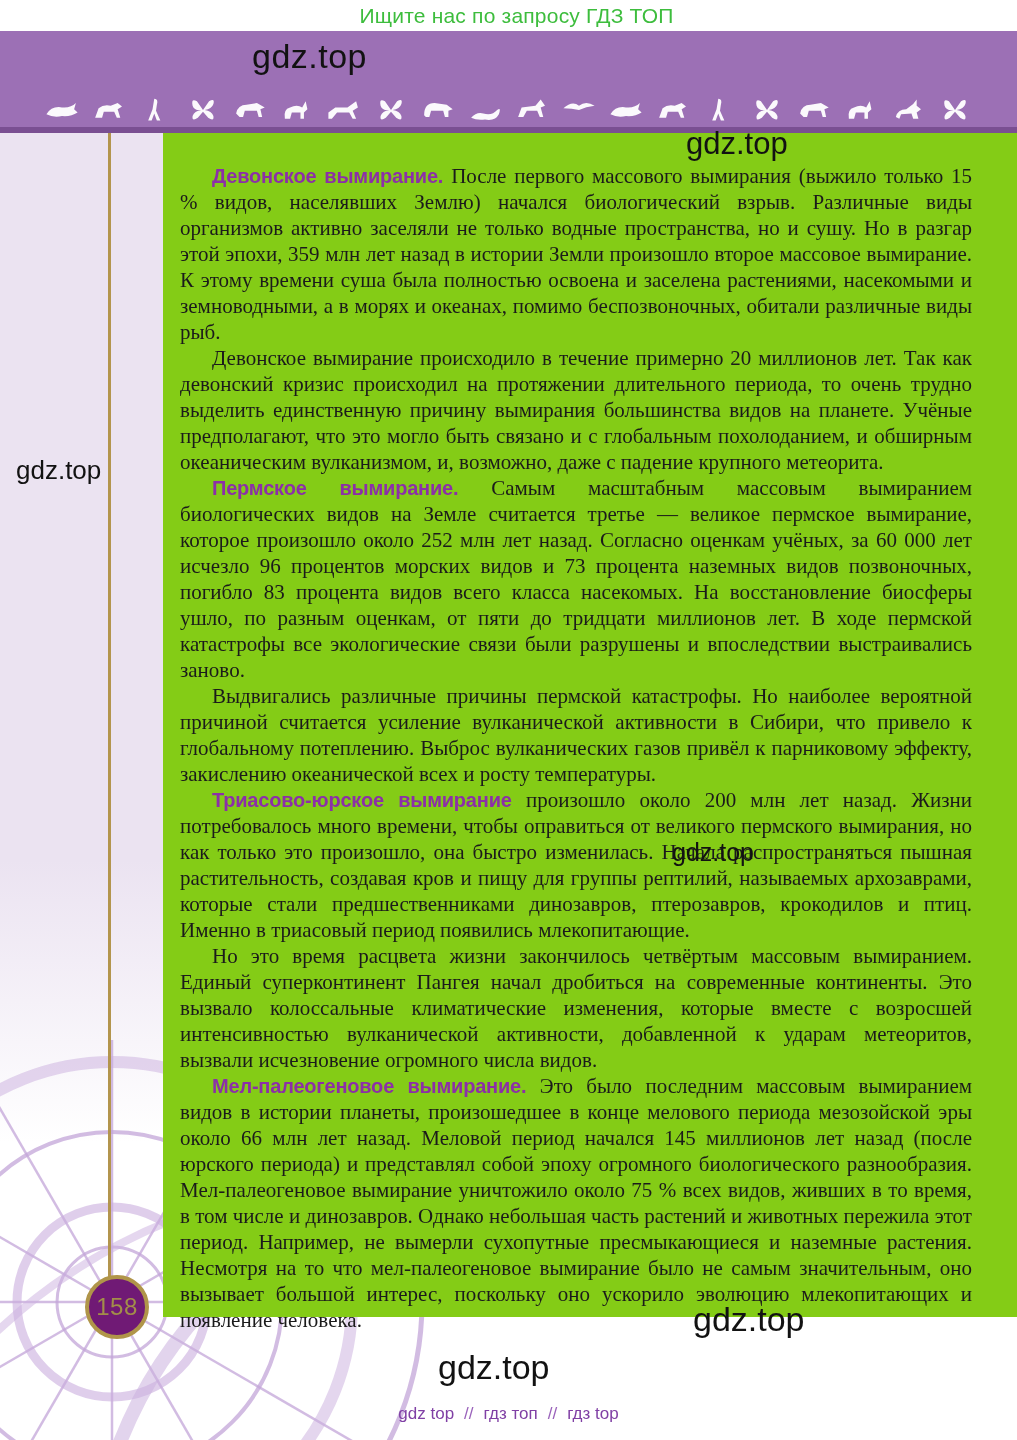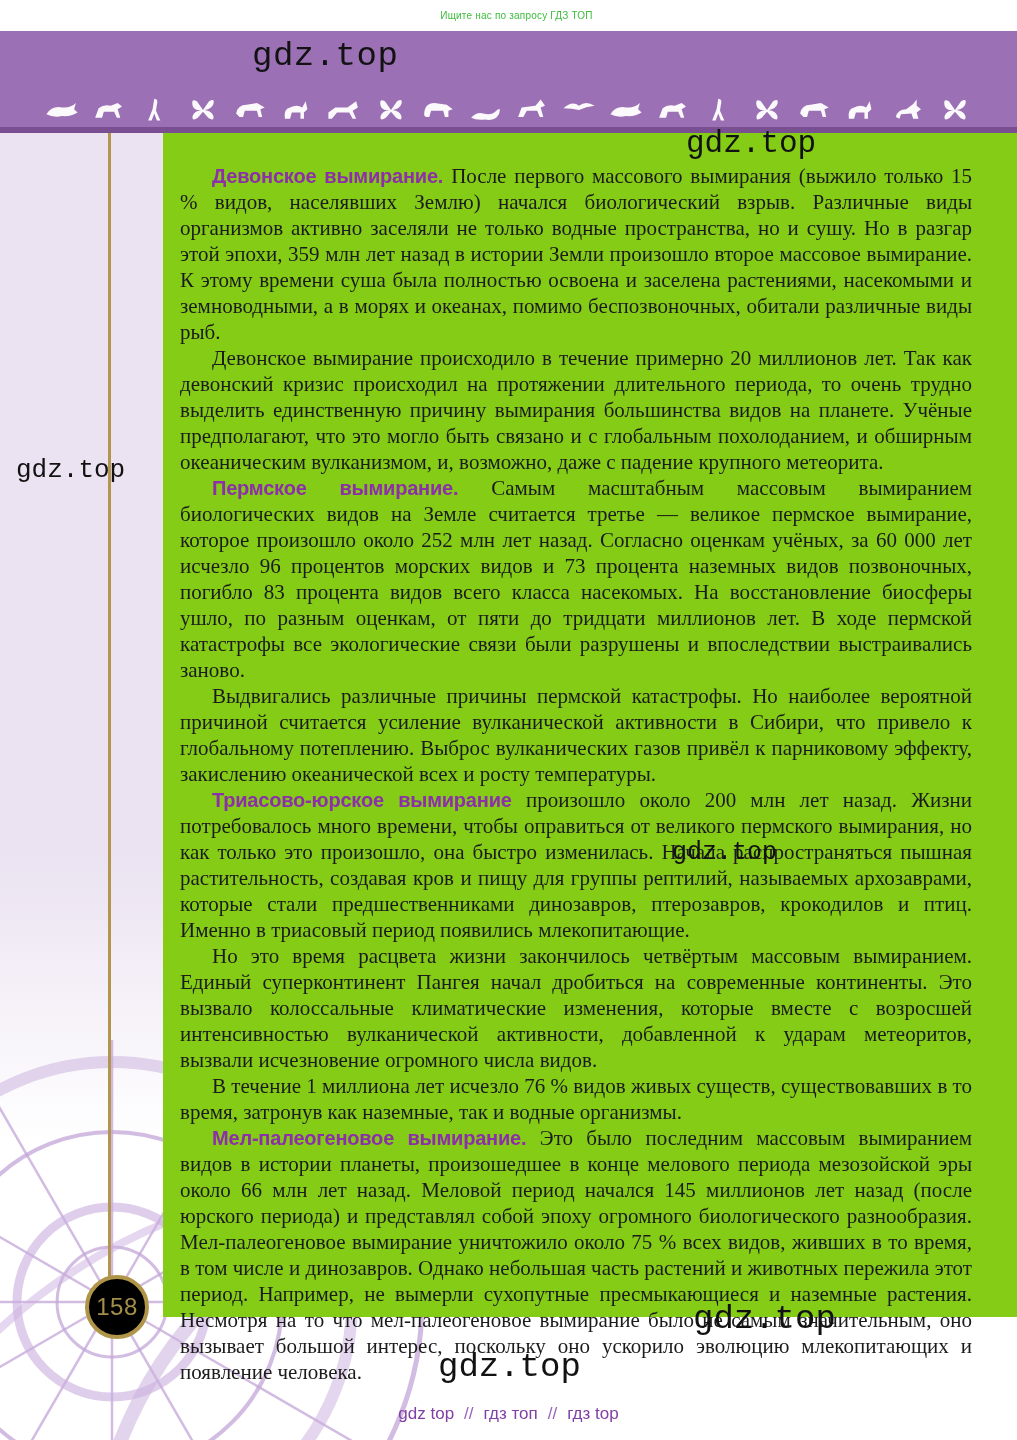--- a/index.html
+++ b/index.html
@@ -5,21 +5,21 @@
   html,body{margin:0;padding:0;}
   body{
     width:1017px;height:1440px;position:relative;overflow:hidden;
     background:#ffffff;font-family:"Liberation Sans",sans-serif;
   }
   
   .top-bar{
     position:absolute;left:0;top:0;width:1017px;height:31px;background:#ffffff;
     display:flex;align-items:center;justify-content:center;
   }
-  .top-bar span{color:#3dbd3d;font-size:10px;font-weight:500;letter-spacing:.2px;padding-left:16px;}
+  .top-bar span{color:#3dbd3d;font-size:21px;font-weight:500;letter-spacing:.2px;padding-left:16px;}
   
   .band{
     position:absolute;left:0;top:31px;width:1017px;height:96px;
     background:#9c70b5;border-bottom:6px solid #7a4f92;
   }
   .band-wm{
     position:absolute;left:252px;top:6px;color:#121212;
     font-size:34px;letter-spacing:.5px;
   }
   .animal-row{
@@ -47,25 +47,25 @@
   }
   .text-col p{margin:0;text-indent:32px;}
   .text-col b.hd{
     font-family:"Liberation Sans",sans-serif;font-weight:700;color:#8c2fa8;
     font-size:20px;letter-spacing:-.2px;
   }
   
   .gold-line{position:absolute;left:108px;top:133px;width:3px;height:1150px;background:#b3954d;}
   .page-disc{
     position:absolute;left:85px;top:1275px;width:56px;height:56px;border-radius:50%;
-    background:#000000;border:4px solid #b09549;display:flex;align-items:center;justify-content:center;
+    background:#701a75;border:4px solid #b09549;display:flex;align-items:center;justify-content:center;
   }
   .page-disc span{color:#a28e49;font-size:24px;letter-spacing:.5px;}
   
-  .wm{position:absolute;color:#121212;font-family:Liberation Mono, monospace;white-space:nowrap;}
+  .wm{position:absolute;color:#121212;font-family:Liberation Sans, sans-serif;white-space:nowrap;}
   .wm-left  {left:16px; top:455px; font-size:26px;}
   .wm-upper {left:686px;top:126px; font-size:31px;}
   .wm-mid   {left:672px;top:838px; font-size:25px;}
   .wm-lowr  {left:693px;top:1300px;font-size:34px;}
   .wm-botc  {left:438px;top:1348px;font-size:34px;}
   
   .footer{
     position:absolute;left:0;top:1404px;width:1017px;display:flex;gap:10px;
     justify-content:center;align-items:center;text-align:right;
   }
@@ -174,21 +174,20 @@
 </svg>
 
 <div class="content-panel">
   <div class="text-col">
       <p><b class="hd">Девонское вымирание. </b>После первого массового вымирания (выжило только 15 % видов, населявших Землю) начался биологический взрыв. Различные виды организмов активно заселяли не только водные пространства, но и сушу. Но в разгар этой эпохи, 359 млн лет назад в истории Земли произошло второе массовое вымирание. К этому времени суша была полностью освоена и заселена растениями, насекомыми и земноводными, а в морях и океанах, помимо беспозвоночных, обитали различные виды рыб.</p>
       <p>Девонское вымирание происходило в течение примерно 20 миллионов лет. Так как девонский кризис происходил на протяжении длительного периода, то очень трудно выделить единственную причину вымирания большинства видов на планете. Учёные предполагают, что это могло быть связано и с глобальным похолоданием, и обширным океаническим вулканизмом, и, возможно, даже с падение крупного метеорита.</p>
       <p><b class="hd">Пермское вымирание. </b>Самым масштабным массовым вымиранием биологических видов на Земле считается третье — великое пермское вымирание, которое произошло около 252 млн лет назад. Согласно оценкам учёных, за 60 000 лет исчезло 96 процентов морских видов и 73 процента наземных видов позвоночных, погибло 83 процента видов всего класса насекомых. На восстановление биосферы ушло, по разным оценкам, от пяти до тридцати миллионов лет. В ходе пермской катастрофы все экологические связи были разрушены и впоследствии выстраивались заново.</p>
       <p>Выдвигались различные причины пермской катастрофы. Но наиболее вероятной причиной считается усиление вулканической активности в Сибири, что привело к глобальному потеплению. Выброс вулканических газов привёл к парниковому эффекту, закислению океанической всех и росту температуры.</p>
       <p><b class="hd">Триасово-юрское вымирание </b>произошло около 200 млн лет назад. Жизни потребовалось много времени, чтобы оправиться от великого пермского вымирания, но как только это произошло, она быстро изменилась. Начала распространяться пышная растительность, создавая кров и пищу для группы рептилий, называемых архозаврами, которые стали предшественниками динозавров, птерозавров, крокодилов и птиц. Именно в триасовый период появились млекопитающие.</p>
       <p>Но это время расцвета жизни закончилось четвёртым массовым вымиранием. Единый суперконтинент Пангея начал дробиться на современные континенты. Это вызвало колоссальные климатические изменения, которые вместе с возросшей интенсивностью вулканической активности, добавленной к ударам метеоритов, вызвали исчезновение огромного числа видов.</p>
-      <p>В течение 1 миллиона лет исчезло 76 % видов живых существ, существовавших в то время, затронув как наземные, так и водные организмы.</p>
       <p><b class="hd">Мел-палеогеновое вымирание. </b>Это было последним массовым вымиранием видов в истории планеты, произошедшее в конце мелового периода мезозойской эры около 66 млн лет назад. Меловой период начался 145 миллионов лет назад (после юрского периода) и представлял собой эпоху огромного биологического разнообразия. Мел-палеогеновое вымирание уничтожило около 75 % всех видов, живших в то время, в том числе и динозавров. Однако небольшая часть растений и животных пережила этот период. Например, не вымерли сухопутные пресмыкающиеся и наземные растения. Несмотря на то что мел-палеогеновое вымирание было не самым значительным, оно вызывает большой интерес, поскольку оно ускорило эволюцию млекопитающих и появление человека.</p>
     </div>
 </div>
 
 <div class="gold-line"></div>
 <div class="page-disc">
   <span>158</span>
 </div>
 
 <div class="wm wm-left">gdz.top</div>

